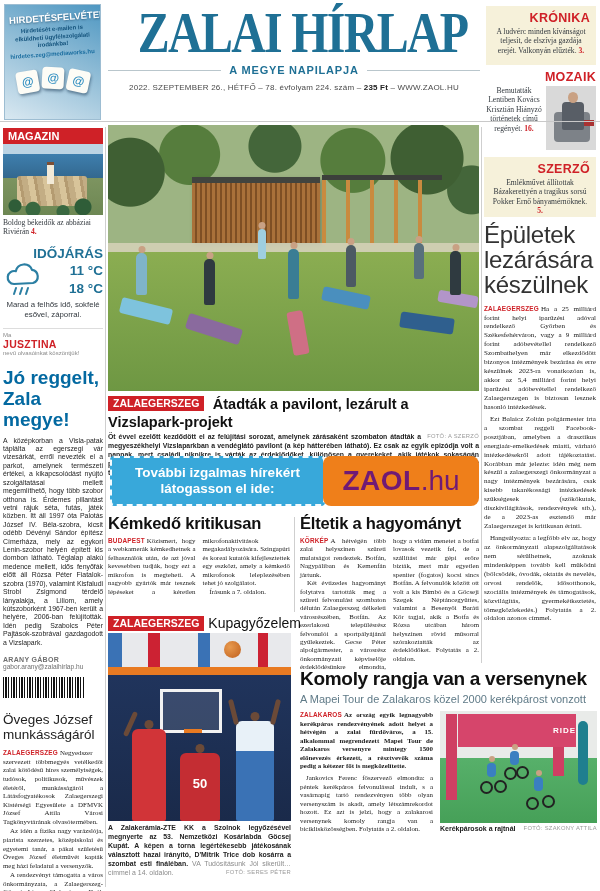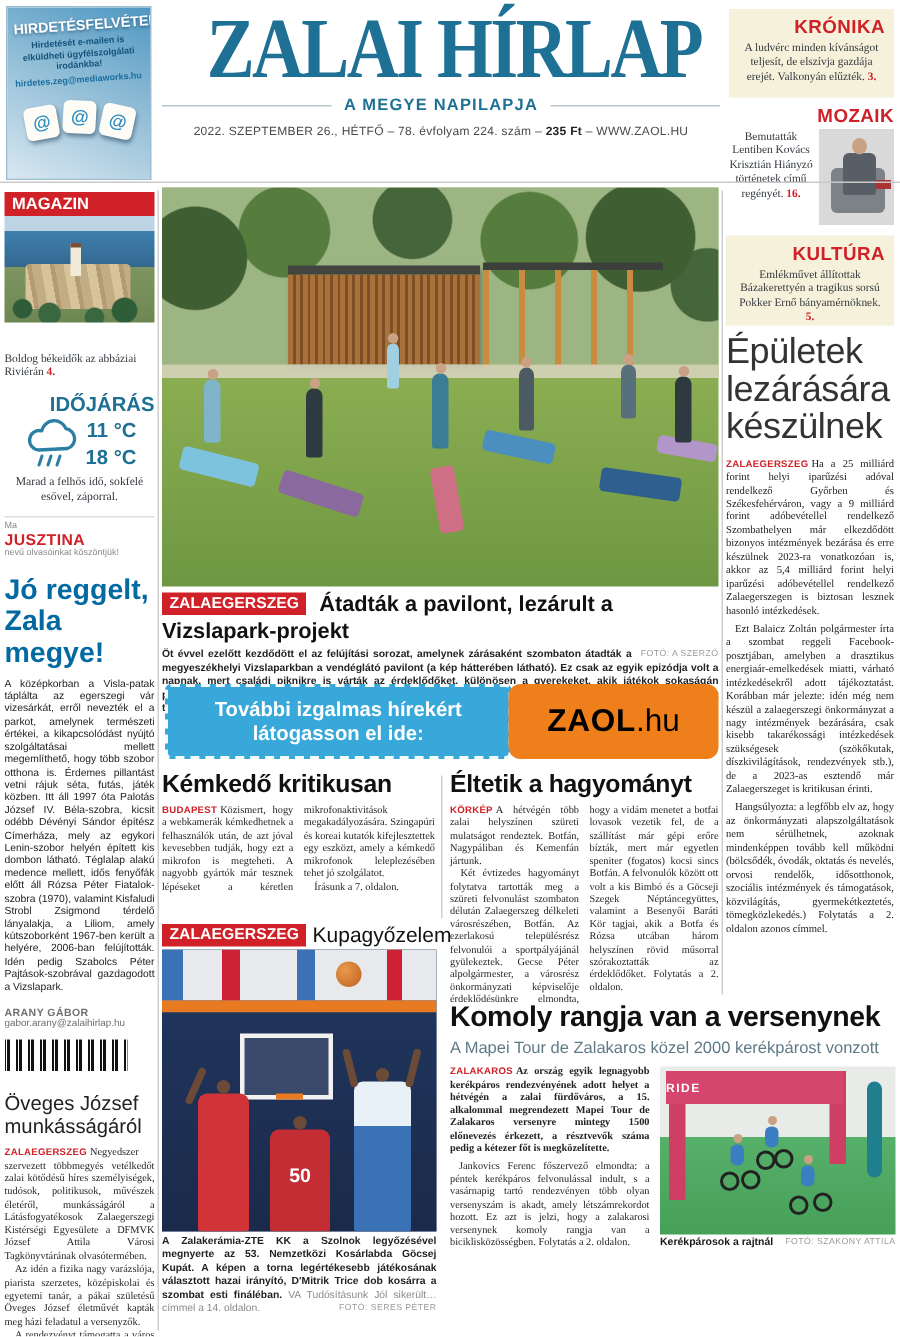--- a/index.html
+++ b/index.html
@@ -56,26 +56,26 @@
   .photo-magazin{position:relative;width:100%;height:71px;overflow:hidden;
     background:linear-gradient(#bcd4e4 0%,#bcd4e4 14%,#3f7fae 14%,#33688f 48%,#7d9460 48%,#6d8753 100%)}
   .mg-town{position:absolute;left:14px;top:32px;width:70px;height:30px;
     background:repeating-linear-gradient(80deg,#d8c49a 0 6px,#b49b71 6px 9px,#c3ad84 9px 15px);border-radius:3px 3px 0 0}
   .mg-tower{position:absolute;left:44px;top:18px;width:7px;height:22px;background:#f2ead8;border-top:3px solid #7d4f35}
   .mg-trees{position:absolute;left:0;top:48px;width:100%;height:23px;
     background:radial-gradient(circle at 12% 60%,#2f5d38 0 6px,transparent 7px),
                radial-gradient(circle at 30% 75%,#396840 0 7px,transparent 8px),
                radial-gradient(circle at 80% 65%,#2f5d38 0 8px,transparent 9px),
                radial-gradient(circle at 60% 85%,#396840 0 6px,transparent 7px)}
-  .sb-caption{font-family:"Liberation Serif",serif;font-size:7.6px;line-height:1.25;color:#33393f;margin-top:19px}
+  .sb-caption{font-family:"Liberation Serif",serif;font-size:7.6px;line-height:1.25;color:#33393f;margin-top:3px}
   .weather{margin-top:9px}
   .weather-title{color:#1f7095;font-weight:bold;font-size:13.5px;text-align:right}
-  .weather-row{display:flex;align-items:flex-start;justify-content:center;margin-top:1px}
+  .weather-row{display:flex;align-items:flex-start;justify-content:space-between;margin-top:1px}
   .temps{text-align:right;color:#1f7095;font-weight:bold;font-size:13.5px;line-height:1.35}
-  .weather-text{font-family:Liberation Serif, serif;font-size:7.8px;line-height:1.25;color:#33393f;text-align:center;margin-top:2px}
+  .weather-text{font-family:Liberation Sans, sans-serif;font-size:7.8px;line-height:1.25;color:#33393f;text-align:center;margin-top:2px}
   .nameday{margin-top:8px;border-top:1px solid #ddd;padding-top:3px}
   .nameday .ma{font-size:6px;color:#8a8a8a}
   .nameday .nm{color:#cf2127;font-weight:bold;font-size:10.5px;letter-spacing:.3px}
   .nameday .tx{font-size:6px;color:#8a8a8a}
   .greet-title{margin-top:12px;color:#0369a1;font-weight:bold;font-size:19px;line-height:1.1}
   .greet-body{margin-top:6px;font-size:6.9px;line-height:1.22;color:#222;text-align:justify}
   .author{margin-top:9px}
   .author .an{color:#6f6f6f;font-weight:bold;font-size:7px;letter-spacing:.3px}
   .author .ae{color:#6f6f6f;font-size:6.6px}
   .barcode{margin-top:7px;width:82px;height:21px;
@@ -112,22 +112,22 @@
     padding:1px 5px 2px;vertical-align:middle}
   .leadcap-head{display:inline;font-weight:bold;font-size:14.5px;color:#111;margin-left:4px;vertical-align:middle}
   .leadcap-body{margin-top:3px;font-size:6.9px;line-height:1.3;color:#222;text-align:justify;font-weight:bold}
   .cap-tail{font-weight:normal;color:#8a8a8a}
   .credit{float:right;color:#9a9a9a;font-size:5.8px;font-weight:normal;letter-spacing:.3px;margin-left:6px}
 
   #blk-banner{left:110px;top:456px;width:369px;height:50px;display:flex}
   .banner-blue{flex:1;background:#38a8da;border:2px dashed rgba(255,255,255,.95);border-radius:4px;
     display:flex;align-items:center;justify-content:center;color:#fff;font-weight:bold;font-size:13.5px;
     text-align:center;line-height:1.15;padding:0 10px}
-  .banner-orange{width:140px;background:#ef7f1a;border-radius:8px;margin-left:-2px;
-    display:flex;align-items:center;justify-content:center;color:#000000;font-size:21px}
+  .banner-orange{width:156px;background:#ef7f1a;border-radius:8px;margin-left:-2px;
+    display:flex;align-items:center;justify-content:center;color:#701a75;font-size:28px}
   .banner-orange .z{font-weight:bold;letter-spacing:.5px}
   .banner-orange .hu{font-weight:300}
 
   .news-head{font-weight:bold;font-size:16.5px;color:#111;letter-spacing:-.2px}
   .colbody{margin-top:4px;column-count:2;column-gap:7px;font-family:"Liberation Serif",serif;
     font-size:6.9px;line-height:1.22;color:#222;text-align:justify}
   .colbody p+p{text-indent:7px}
   #blk-kemkedo{left:108px;top:514px;width:182px;height:100px}
   #blk-eltetik{left:300px;top:514px;width:179px;height:152px}
 
@@ -153,22 +153,22 @@
   #blk-komoly{left:300px;top:668px;width:297px;height:220px}
   .komoly-head{font-weight:bold;font-size:19px;color:#111;letter-spacing:-.3px}
   .komoly-sub{margin-top:3px;color:#5f7a87;font-size:11px}
   .komoly-row{display:flex;margin-top:6px;gap:7px}
   .komoly-txt{width:133px;font-family:"Liberation Serif",serif;font-size:6.9px;line-height:1.24;color:#222;text-align:justify}
   .komoly-txt .lead{font-weight:bold}
   .komoly-txt p+p{margin-top:3px;text-indent:6px}
   .komoly-photo-wrap{width:157px}
   .photo-cycle{position:relative;width:157px;height:112px;overflow:hidden;
     background:linear-gradient(#e9ebe9 0 42%,#57b06a 42%,#46a058 100%)}
-  .cy-banner{position:absolute;left:4px;top:3px;width:118px;height:22px;background:#d6456b;
-    color:#fff;font-weight:bold;font-size:8px;display:flex;align-items:center;justify-content:flex-start;letter-spacing:1px}
+  .cy-banner{position:absolute;left:18px;top:3px;width:118px;height:33px;background:#d6456b;
+    color:#fff;font-weight:bold;font-size:8px;display:flex;align-items:center;justify-content:flex-end;letter-spacing:1px}
   .cy-postL{position:absolute;left:6px;top:3px;width:11px;height:86px;background:#cf3f63}
   .cy-postR{position:absolute;left:113px;top:3px;width:11px;height:62px;background:#cf3f63}
   .cy-flag{position:absolute;left:138px;top:10px;width:10px;height:64px;background:#1f7f8f;border-radius:5px}
   .cy-wheel{position:absolute;width:13px;height:13px;border-radius:50%;border:2px solid #222;background:transparent}
   .cy-body{position:absolute;width:9px;height:14px;background:#3a7fc1;border-radius:4px}
   .cy-head{position:absolute;width:6px;height:6px;border-radius:50%;background:#caa183}
   .komoly-cap{margin-top:2px;font-size:6.9px}
   .komoly-cap b{font-size:7px}
 
   
@@ -405,21 +405,21 @@
         </div>
         <div class="komoly-cap">
           <span class="credit">FOTÓ: SZAKONY ATTILA</span>
           <b>Kerékpárosok a rajtnál</b>
         </div>
       </div>
     </div>
   </div>
 
   <div class="abs cream" id="blk-kultura">
-    <div class="rail-title">KULTÚRA</div>
+    <div class="rail-title">SZERZŐ</div>
     <div class="rail-text">
       <span>Emlékművet állítottak Bázakerettyén a tragikus sorsú Pokker Ernő bányamérnöknek. </span><span class="pgno">5.</span>
     </div>
   </div>
 
   <div class="abs" id="blk-epuletek">
     <div class="ep-head">Épületek lezárására készülnek</div>
     <div class="ep-body">
       <p><span class="loc">ZALAEGERSZEG</span><span>Ha a 25 milliárd forint helyi iparűzési adóval rendelkező Győrben és Székesfehérváron, vagy a 9 milliárd forint adóbevétellel rendelkező Szombathelyen már elkezdődött bizonyos intézmények bezárása és erre készülnek 2023-ra vonatkozóan is, akkor az 5,4 milliárd forint helyi iparűzési adóbevétellel rendelkező Zalaegerszegen is biztosan lesznek hasonló intézkedések.</span></p>
       <p>Ezt Balaicz Zoltán polgármester írta a szombat reggeli Facebook-posztjában, amelyben a drasztikus energiaár-emelkedések miatti, várható intézkedésekről adott tájékoztatást. Korábban már jelezte: idén még nem készül a zalaegerszegi önkormányzat a nagy intézmények bezárására, csak kisebb takarékossági intézkedések szükségesek (szökőkutak, díszkivilágítások, rendezvények stb.), de a 2023-as esztendő már Zalaegerszeget is kritikusan érinti.</p>

